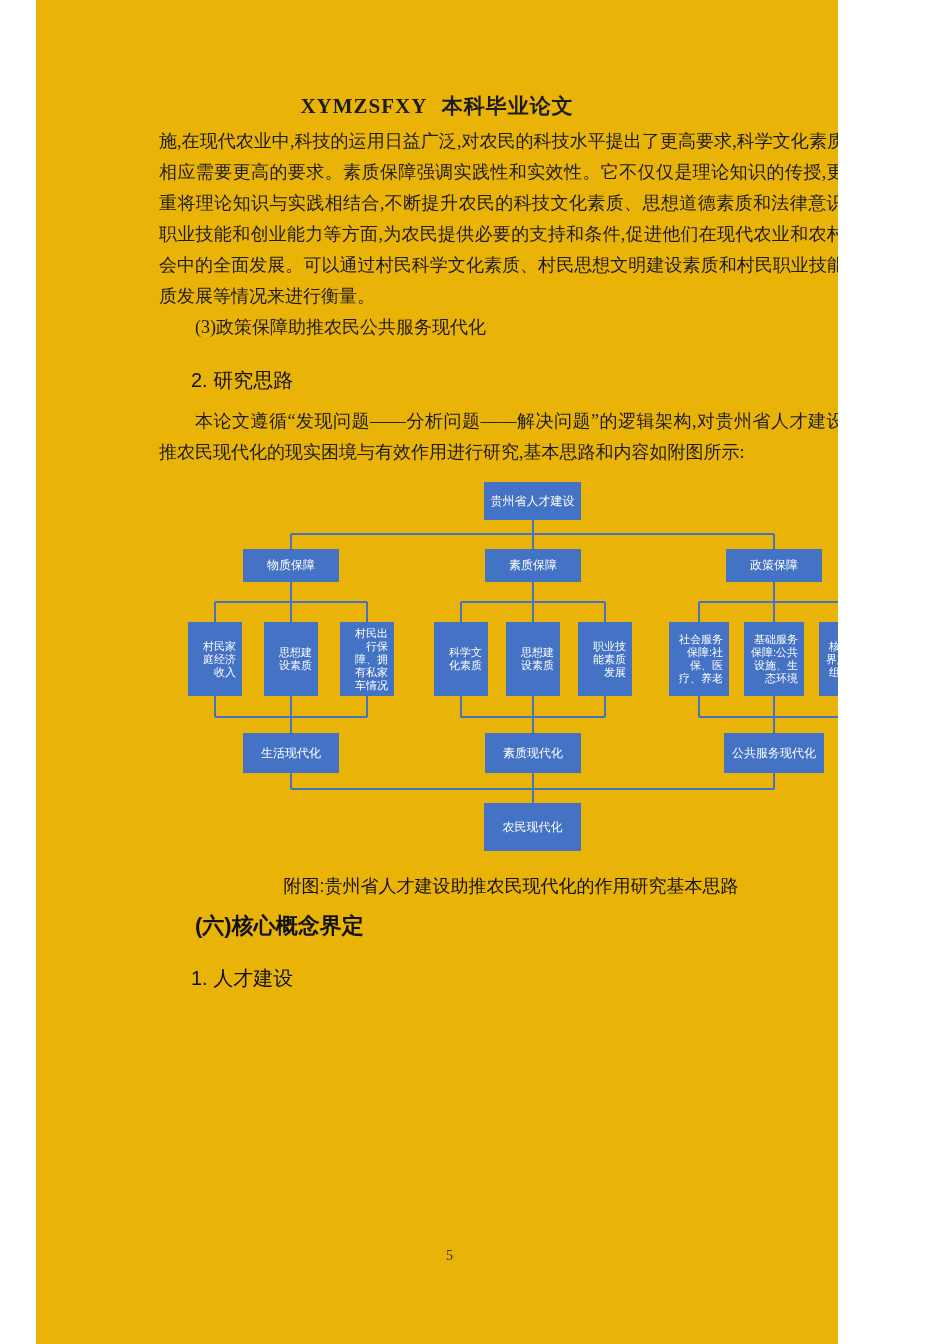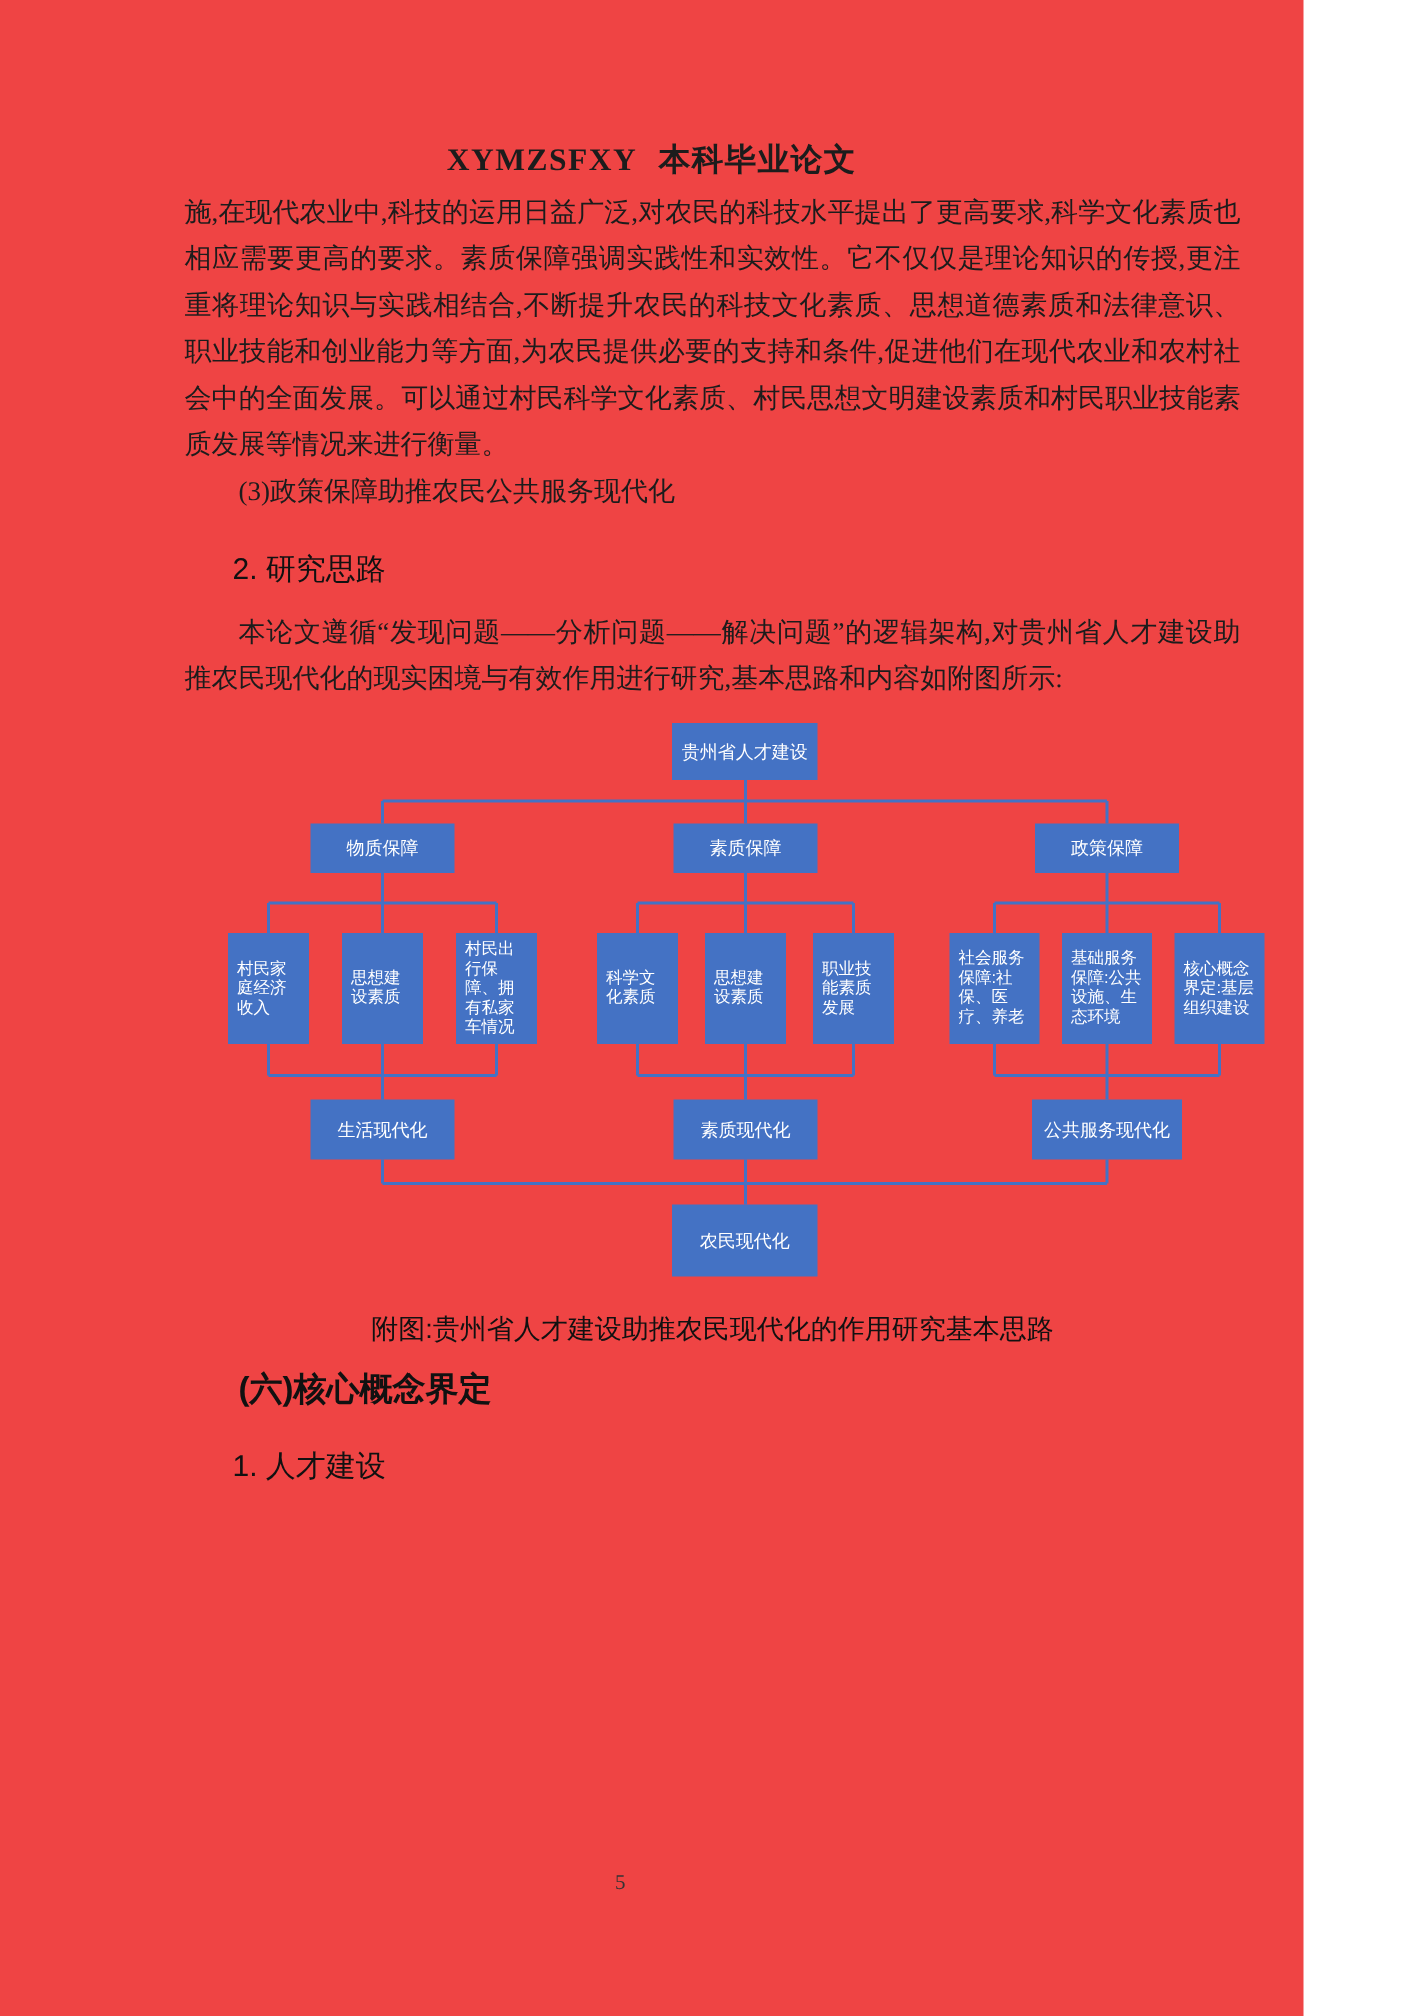--- a/index.html
+++ b/index.html
@@ -1,23 +1,24 @@
 <!DOCTYPE html>
 <html lang="zh"><head>
 <meta charset="utf-8">
 <style>
   html, body { margin: 0; padding: 0; background: #ffffff; }
   .page {
     position: relative;
-    width: 869px;
+    width: 802px;
     height: 1344px;
-    background: #ef4444;
+    background: #eab308;
     overflow: hidden;
     font-family: "Liberation Serif", serif;
     color: #1c1c1c;
+    margin-left: 36px;
   }
   .doc-header {
     padding-top: 92px;
     text-align: center;
     font-size: 21px;
     line-height: 28px;
     font-weight: bold;
     letter-spacing: 1px;
   }
   .doc-header .ht-en { font-family: "Liberation Serif", serif; margin-right: 8px; }
@@ -60,21 +61,21 @@
     width: 700px; height: 385px;
   }
   .node {
     position: absolute;
     box-sizing: border-box;
     background: #4472C4;
     color: #ffffff;
     display: flex;
     align-items: center;
     justify-content: center;
-    text-align: left;
+    text-align: right;
     font-family: "Liberation Sans", sans-serif;
     font-size: 12px;
     line-height: 15px;
     padding: 0 6px;
     word-break: break-all;
   }
   .node.small { font-size: 11px; line-height: 13px; }
   .caption {
     margin-top: 13px;
     text-align: center;

